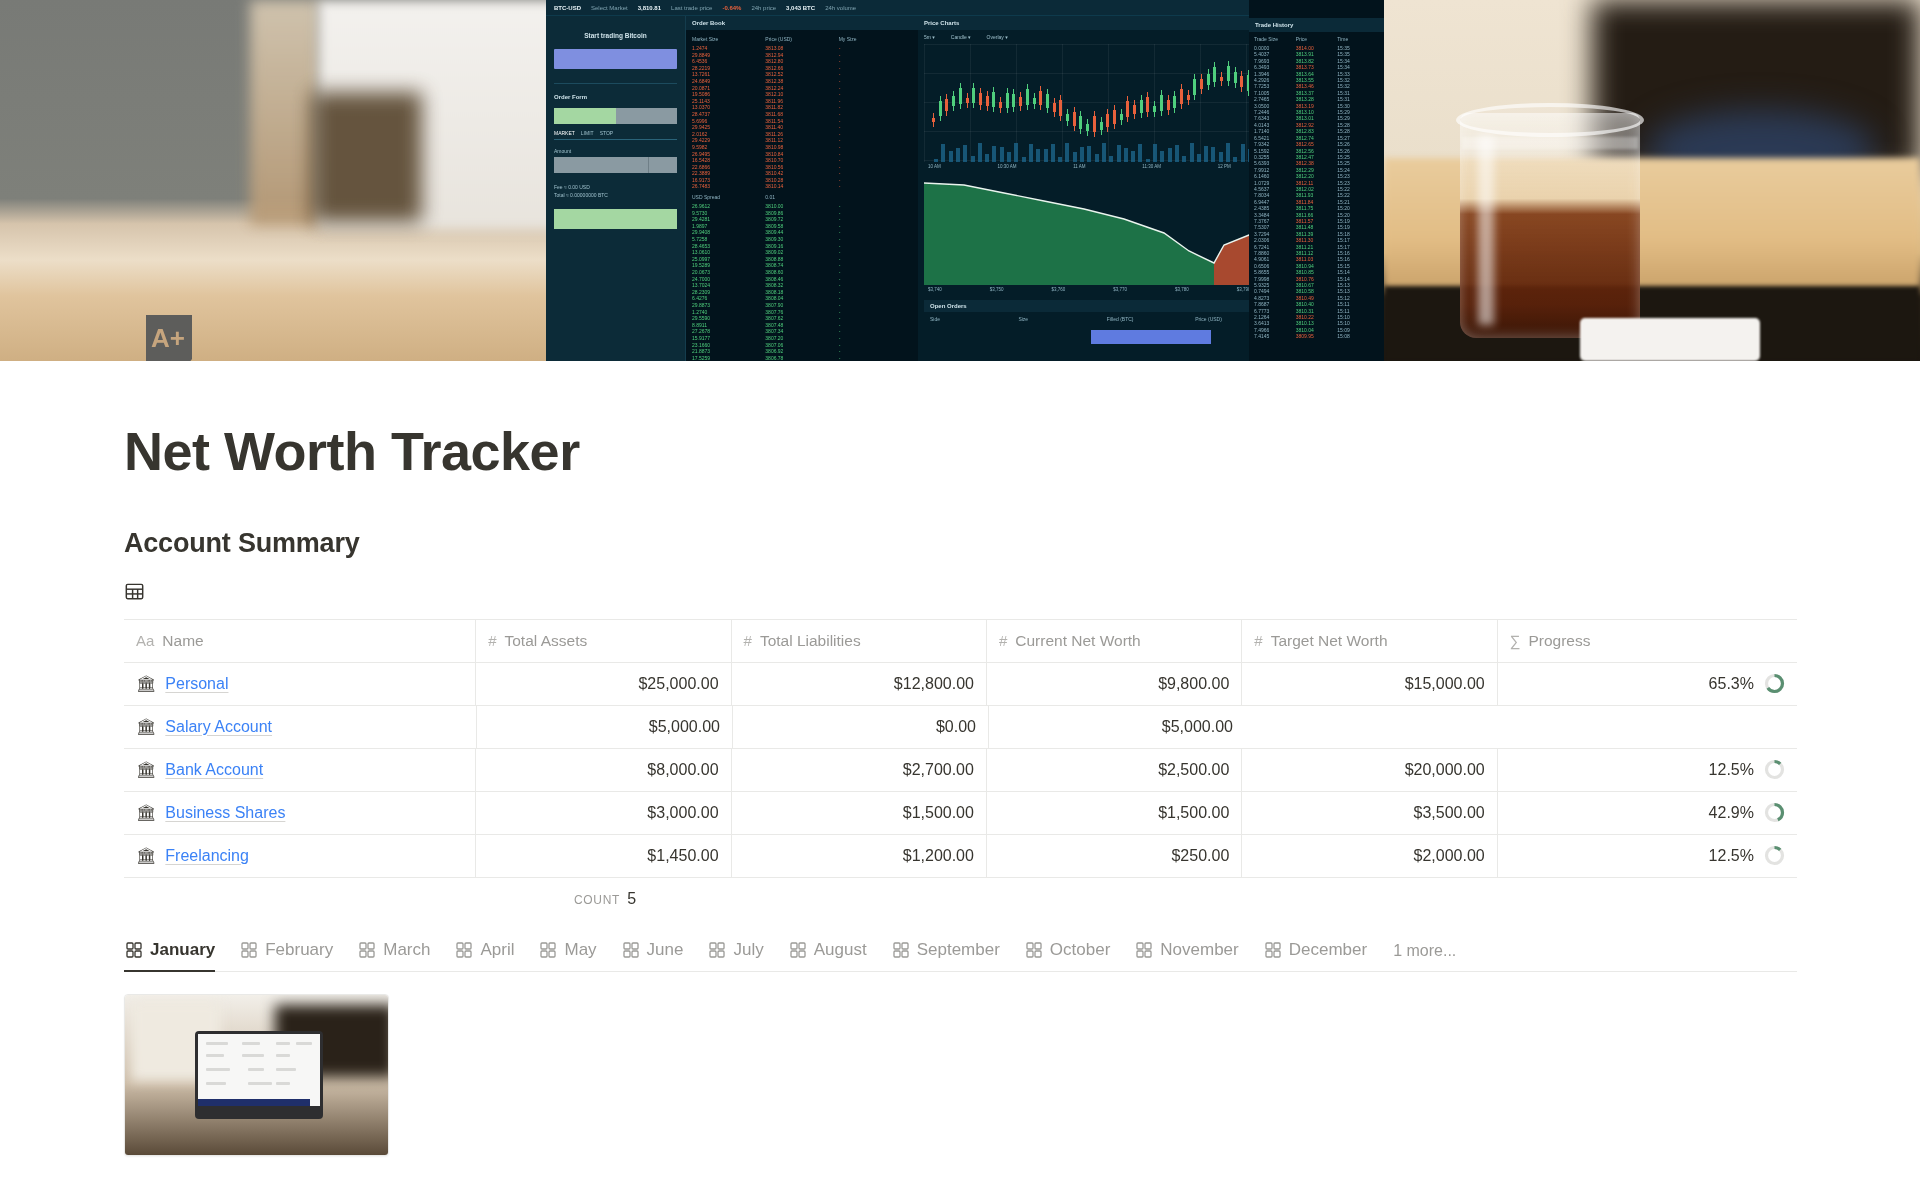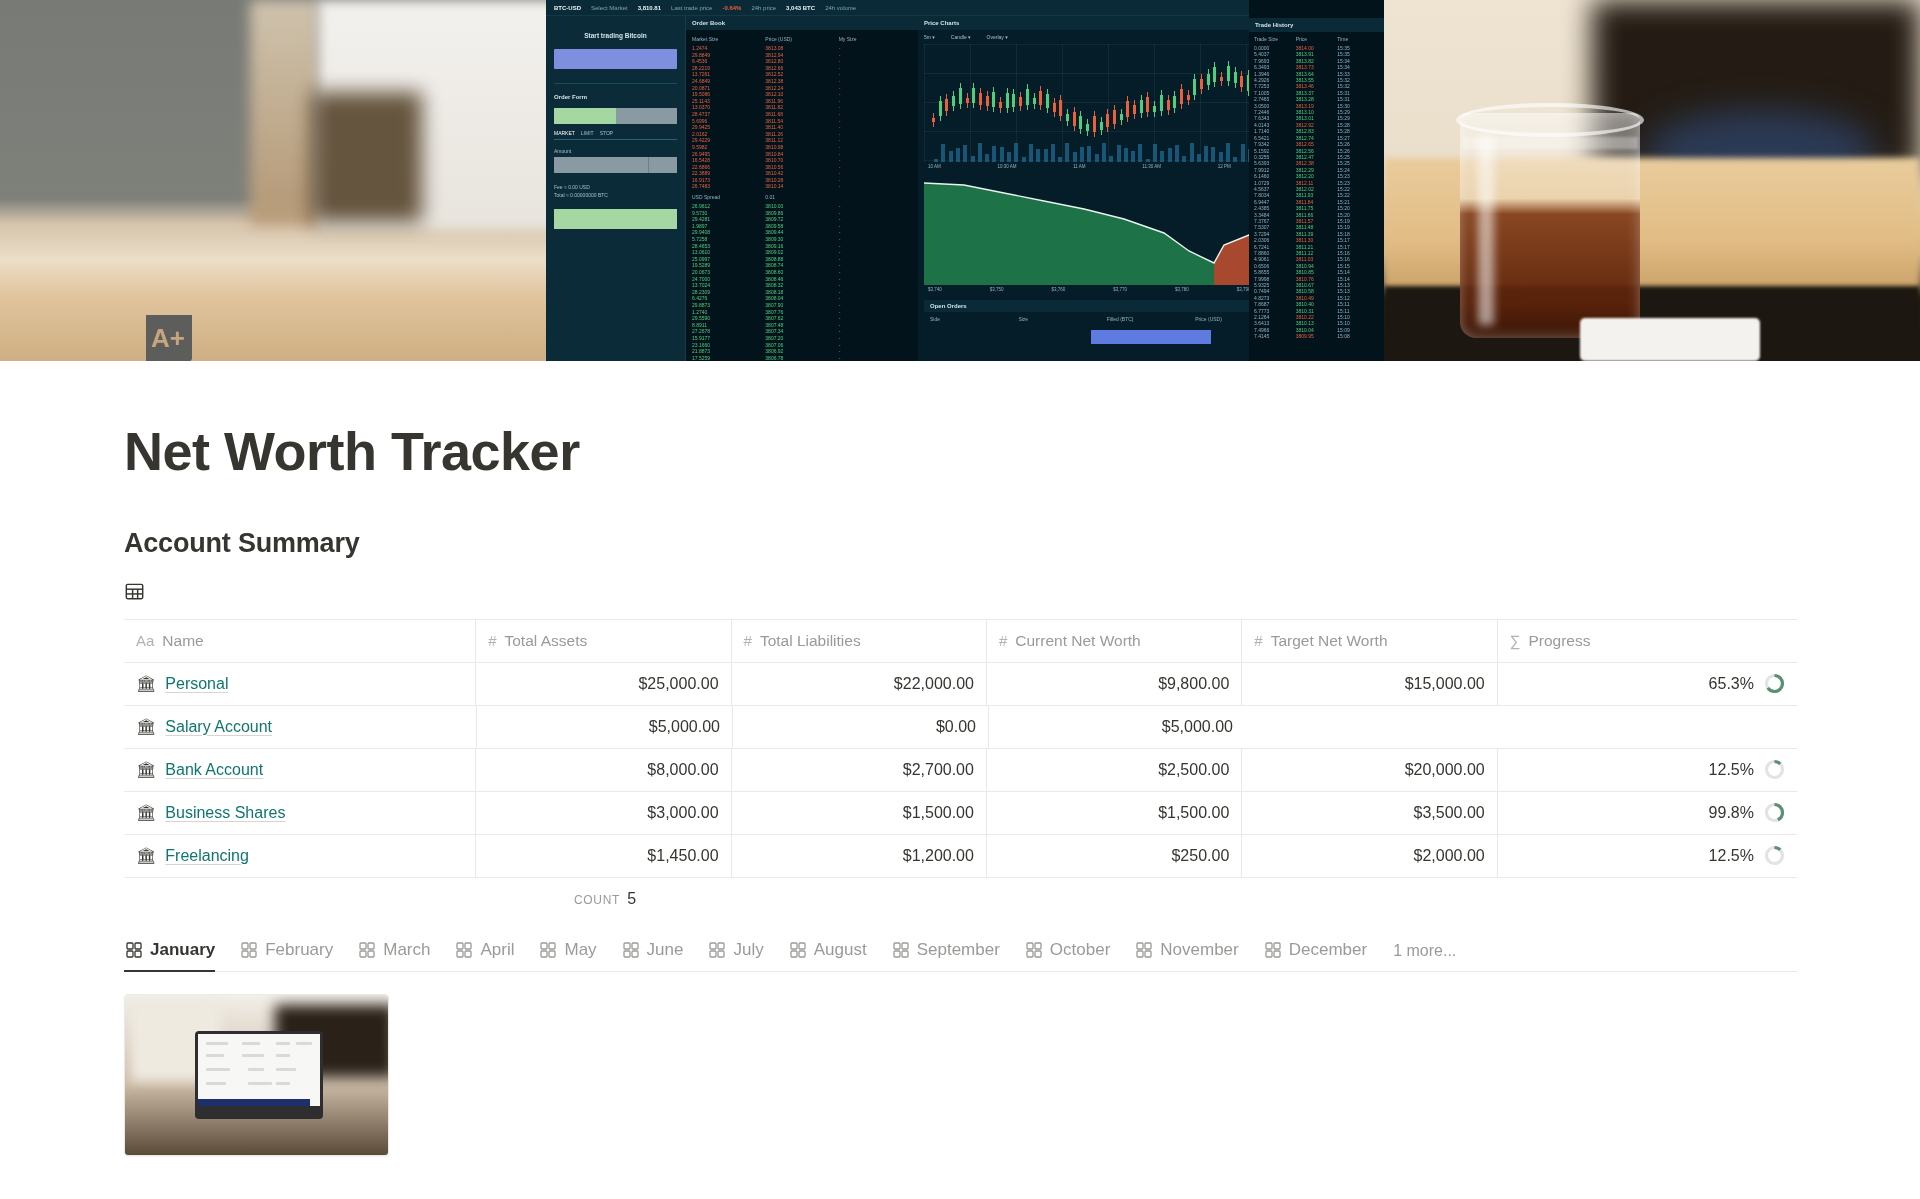--- a/index.html
+++ b/index.html
@@ -239,21 +239,21 @@
     overflow:hidden; white-space:nowrap;
   }
   .db-cell:last-child { border-right:none; }
   .c-name  { width: 353px; }
   .c-num   { width: 256px; justify-content:flex-end; }
   .c-prog  { width: 300px; justify-content:flex-end; gap:10px; }
   .db-head .db-cell { color:#9b9a97; font-size:15.5px; gap:8px; justify-content:flex-start; }
   .db-head .c-num, .db-head .c-prog { justify-content:flex-start; }
   .hdr-type { color:#b3b2af; font-size:15px; display:inline-flex; align-items:center;}
   .name-cell-inner { display:flex; align-items:center; gap:9px; }
-  .name-link { text-decoration: underline; text-decoration-color:#d6d5d2; text-underline-offset:3px; color:#0f766e;}
+  .name-link { text-decoration: underline; text-decoration-color:#d6d5d2; text-underline-offset:3px; color:#3b82f6;}
   .bank-icon { font-size:16px; line-height:1; color:#37352f; }
 
   .ring { width:21px; height:21px; flex:0 0 21px; }
 
   .count-row {
     width: 1673px;
     height: 42px;
     display:flex; align-items:center;
     padding-left: 353px;
   }
@@ -1223,21 +1223,21 @@
       </div>
     <div id="table-body">
         <div class="db-row">
           <div class="db-cell c-name">
             <span class="name-cell-inner">
               <span class="bank-icon">🏛</span>
               <span class="name-link">Personal</span>
             </span>
           </div>
           <div class="db-cell c-num">$25,000.00</div>
-          <div class="db-cell c-num">$22,000.00</div>
+          <div class="db-cell c-num">$12,800.00</div>
           <div class="db-cell c-num">$9,800.00</div>
           <div class="db-cell c-num">$15,000.00</div>
           <div class="db-cell c-prog">
             <span>65.3%</span>
             <svg class="ring" viewBox="0 0 21 21">
               <circle cx="10.5" cy="10.5" r="8" fill="none" stroke="#e3e3e1" stroke-width="3.2"></circle>
               <circle cx="10.5" cy="10.5" r="8" fill="none" stroke="#5a8f71" stroke-width="3.2" stroke-dasharray="32.82 17.44" transform="rotate(-90 10.5 10.5)" stroke-linecap="butt"></circle>
             </svg>
           </div>
         </div>
@@ -1276,21 +1276,21 @@
             <span class="name-cell-inner">
               <span class="bank-icon">🏛</span>
               <span class="name-link">Business Shares</span>
             </span>
           </div>
           <div class="db-cell c-num">$3,000.00</div>
           <div class="db-cell c-num">$1,500.00</div>
           <div class="db-cell c-num">$1,500.00</div>
           <div class="db-cell c-num">$3,500.00</div>
           <div class="db-cell c-prog">
-            <span>99.8%</span>
+            <span>42.9%</span>
             <svg class="ring" viewBox="0 0 21 21">
               <circle cx="10.5" cy="10.5" r="8" fill="none" stroke="#e3e3e1" stroke-width="3.2"></circle>
               <circle cx="10.5" cy="10.5" r="8" fill="none" stroke="#5a8f71" stroke-width="3.2" stroke-dasharray="21.56 28.70" transform="rotate(-90 10.5 10.5)" stroke-linecap="butt"></circle>
             </svg>
           </div>
         </div>
         <div class="db-row">
           <div class="db-cell c-name">
             <span class="name-cell-inner">
               <span class="bank-icon">🏛</span>

